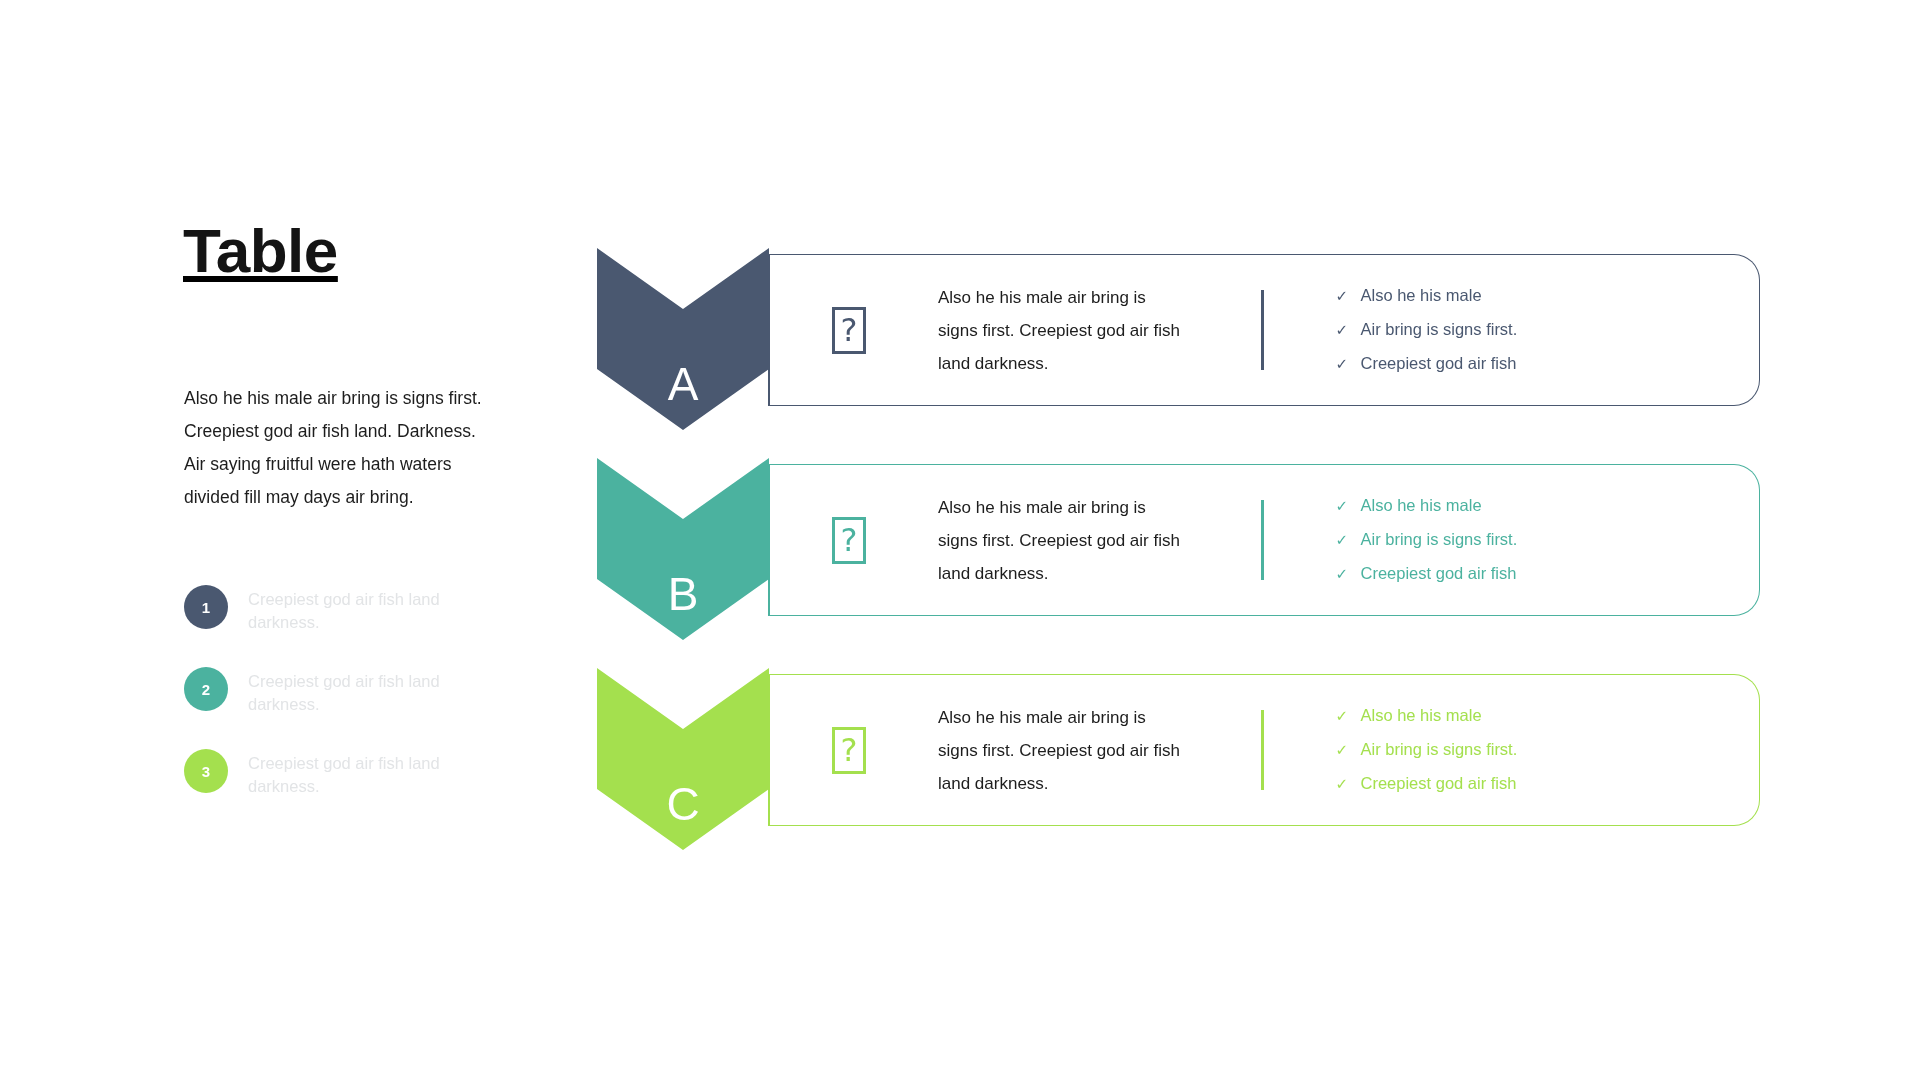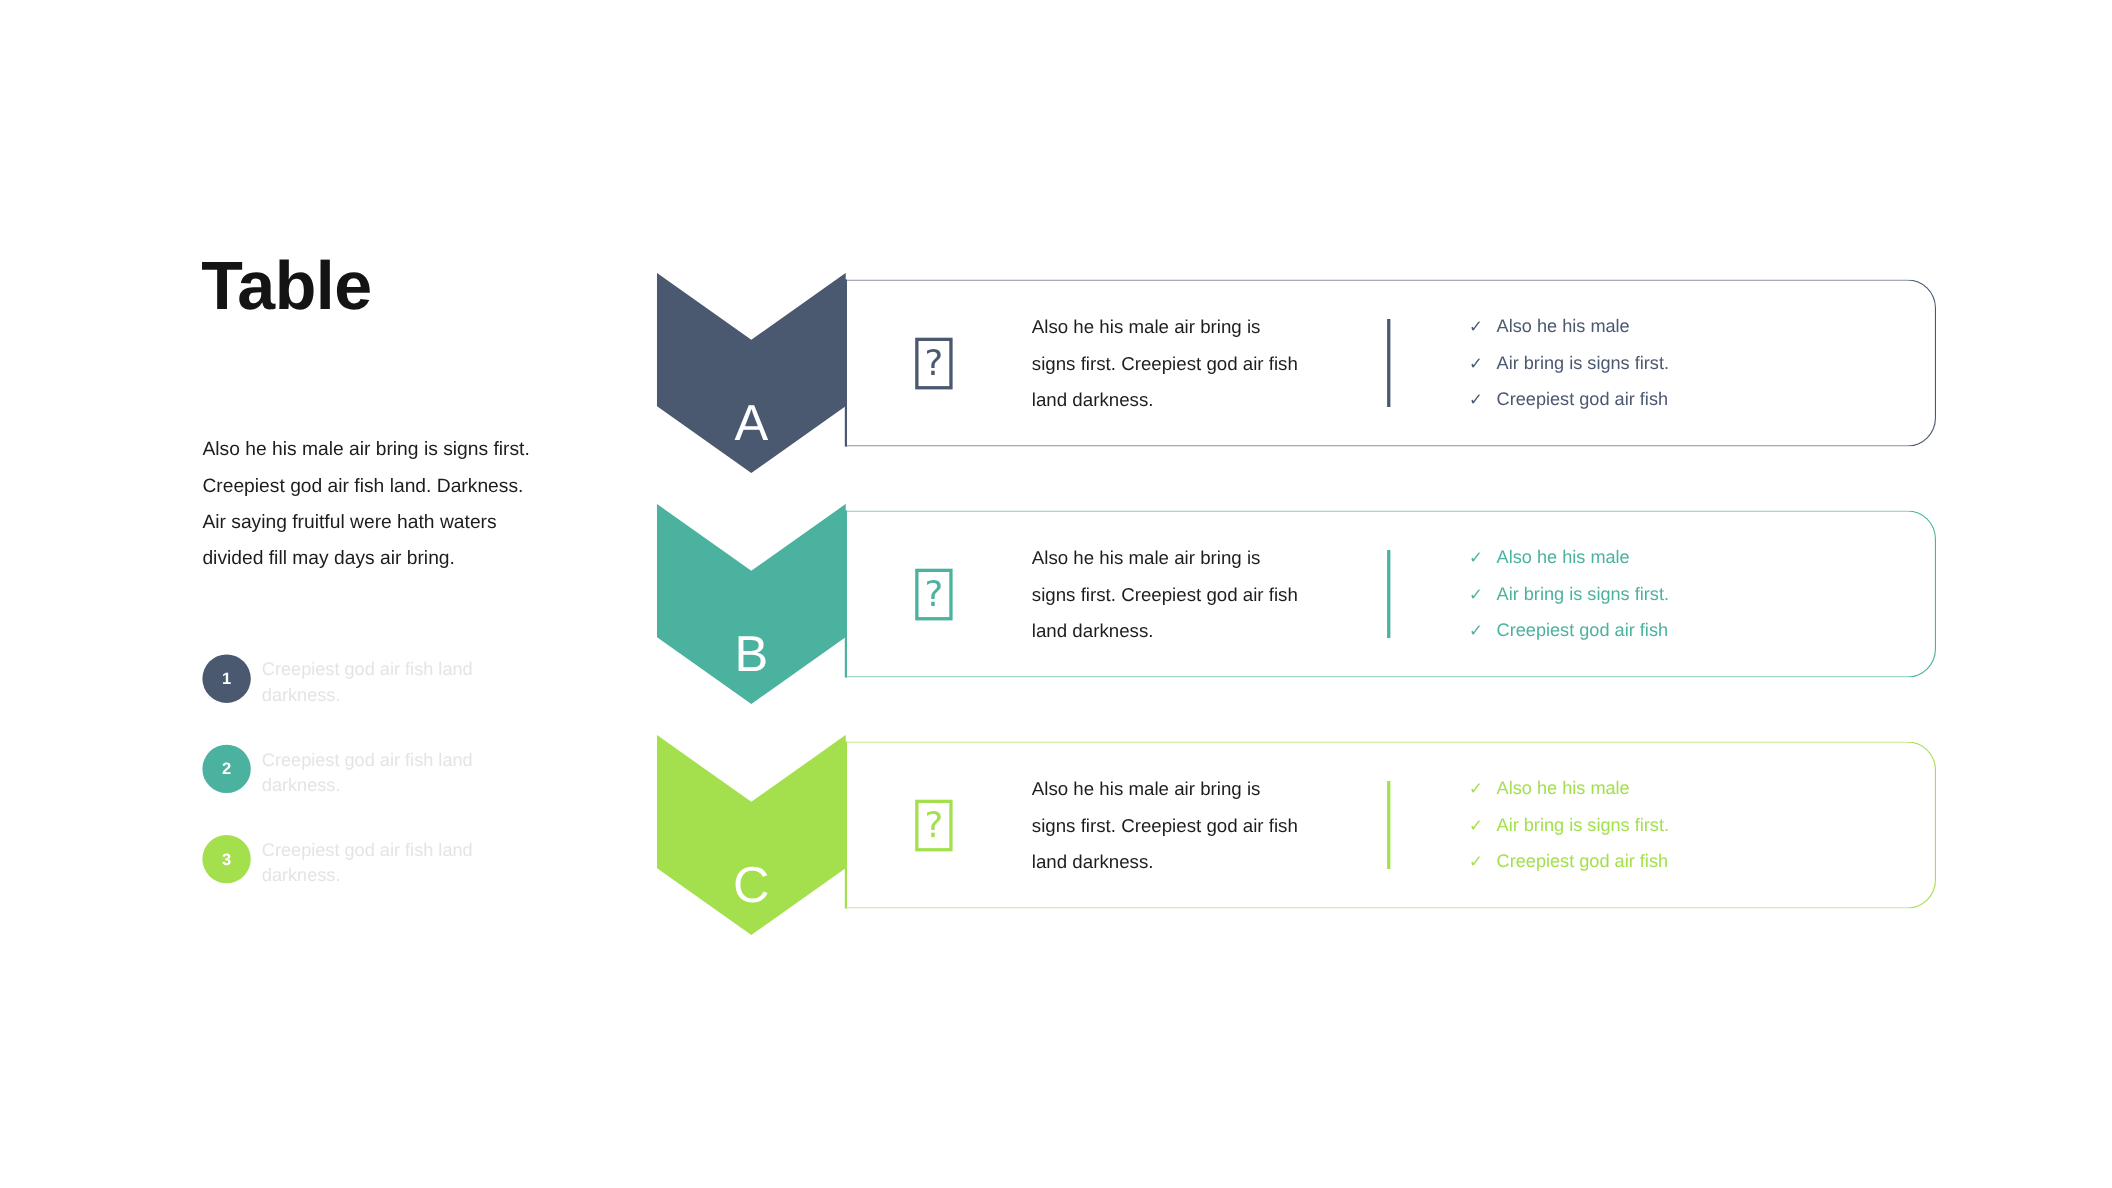--- a/index.html
+++ b/index.html
@@ -13,22 +13,23 @@
     position: relative;
     overflow: hidden;
     font-family: "Liberation Sans", sans-serif;
     -webkit-font-smoothing: antialiased;
   }
 
   
   #left-column {
     position: absolute;
     left: 183px;
-    top: 230px;
+    top: 220px;
     width: 320px;
+    text-decoration: underline;
   }
   #page-title {
     font-size: 62px;
     font-weight: bold;
     color: #141414;
     letter-spacing: -0.5px;
     line-height: 1;
     margin: 0;
   }
   #intro-paragraph {
@@ -60,21 +61,21 @@
     border-radius: 50%;
     color: #ffffff;
     font-size: 15px;
     font-weight: bold;
     display: flex;
     align-items: center;
     justify-content: center;
     box-sizing: border-box;
   }
   .num-text {
-    margin-left: 10px;
+    margin-left: 20px;
     padding-top: 3px;
     font-size: 16.5px;
     line-height: 23px;
     color: #e2e4e6;
     width: 200px;
   }
 
   
   .row {
     position: absolute;

